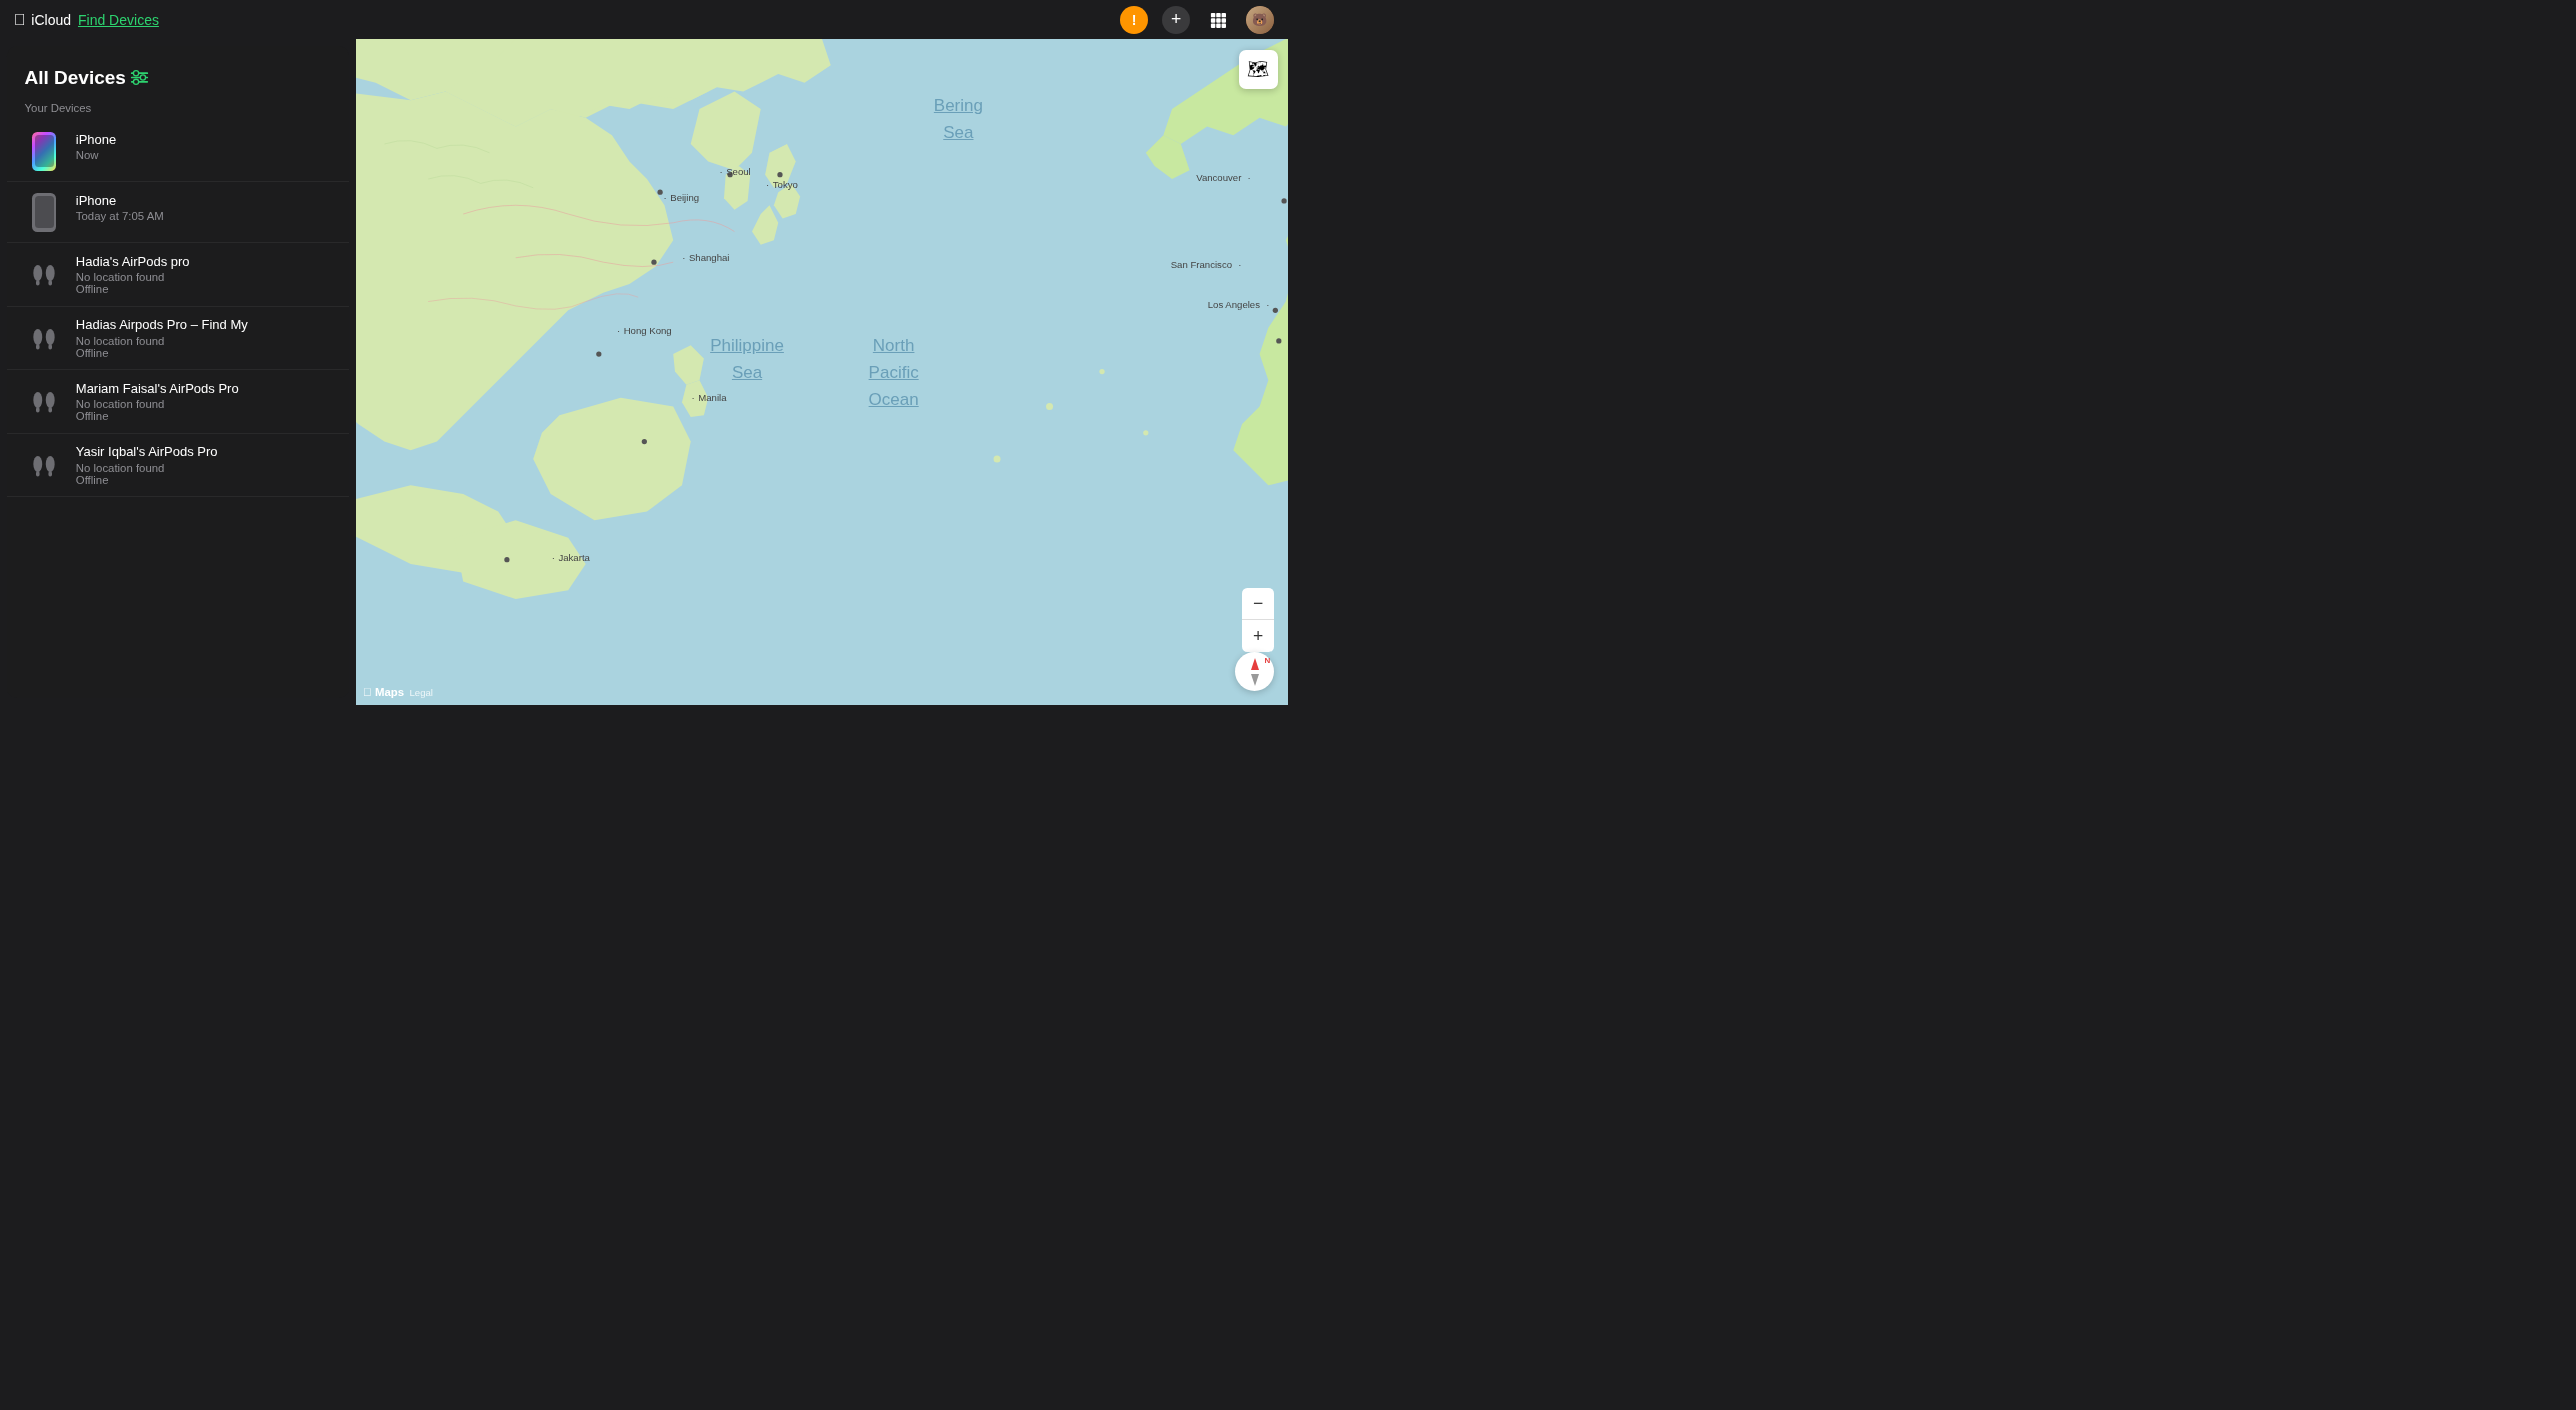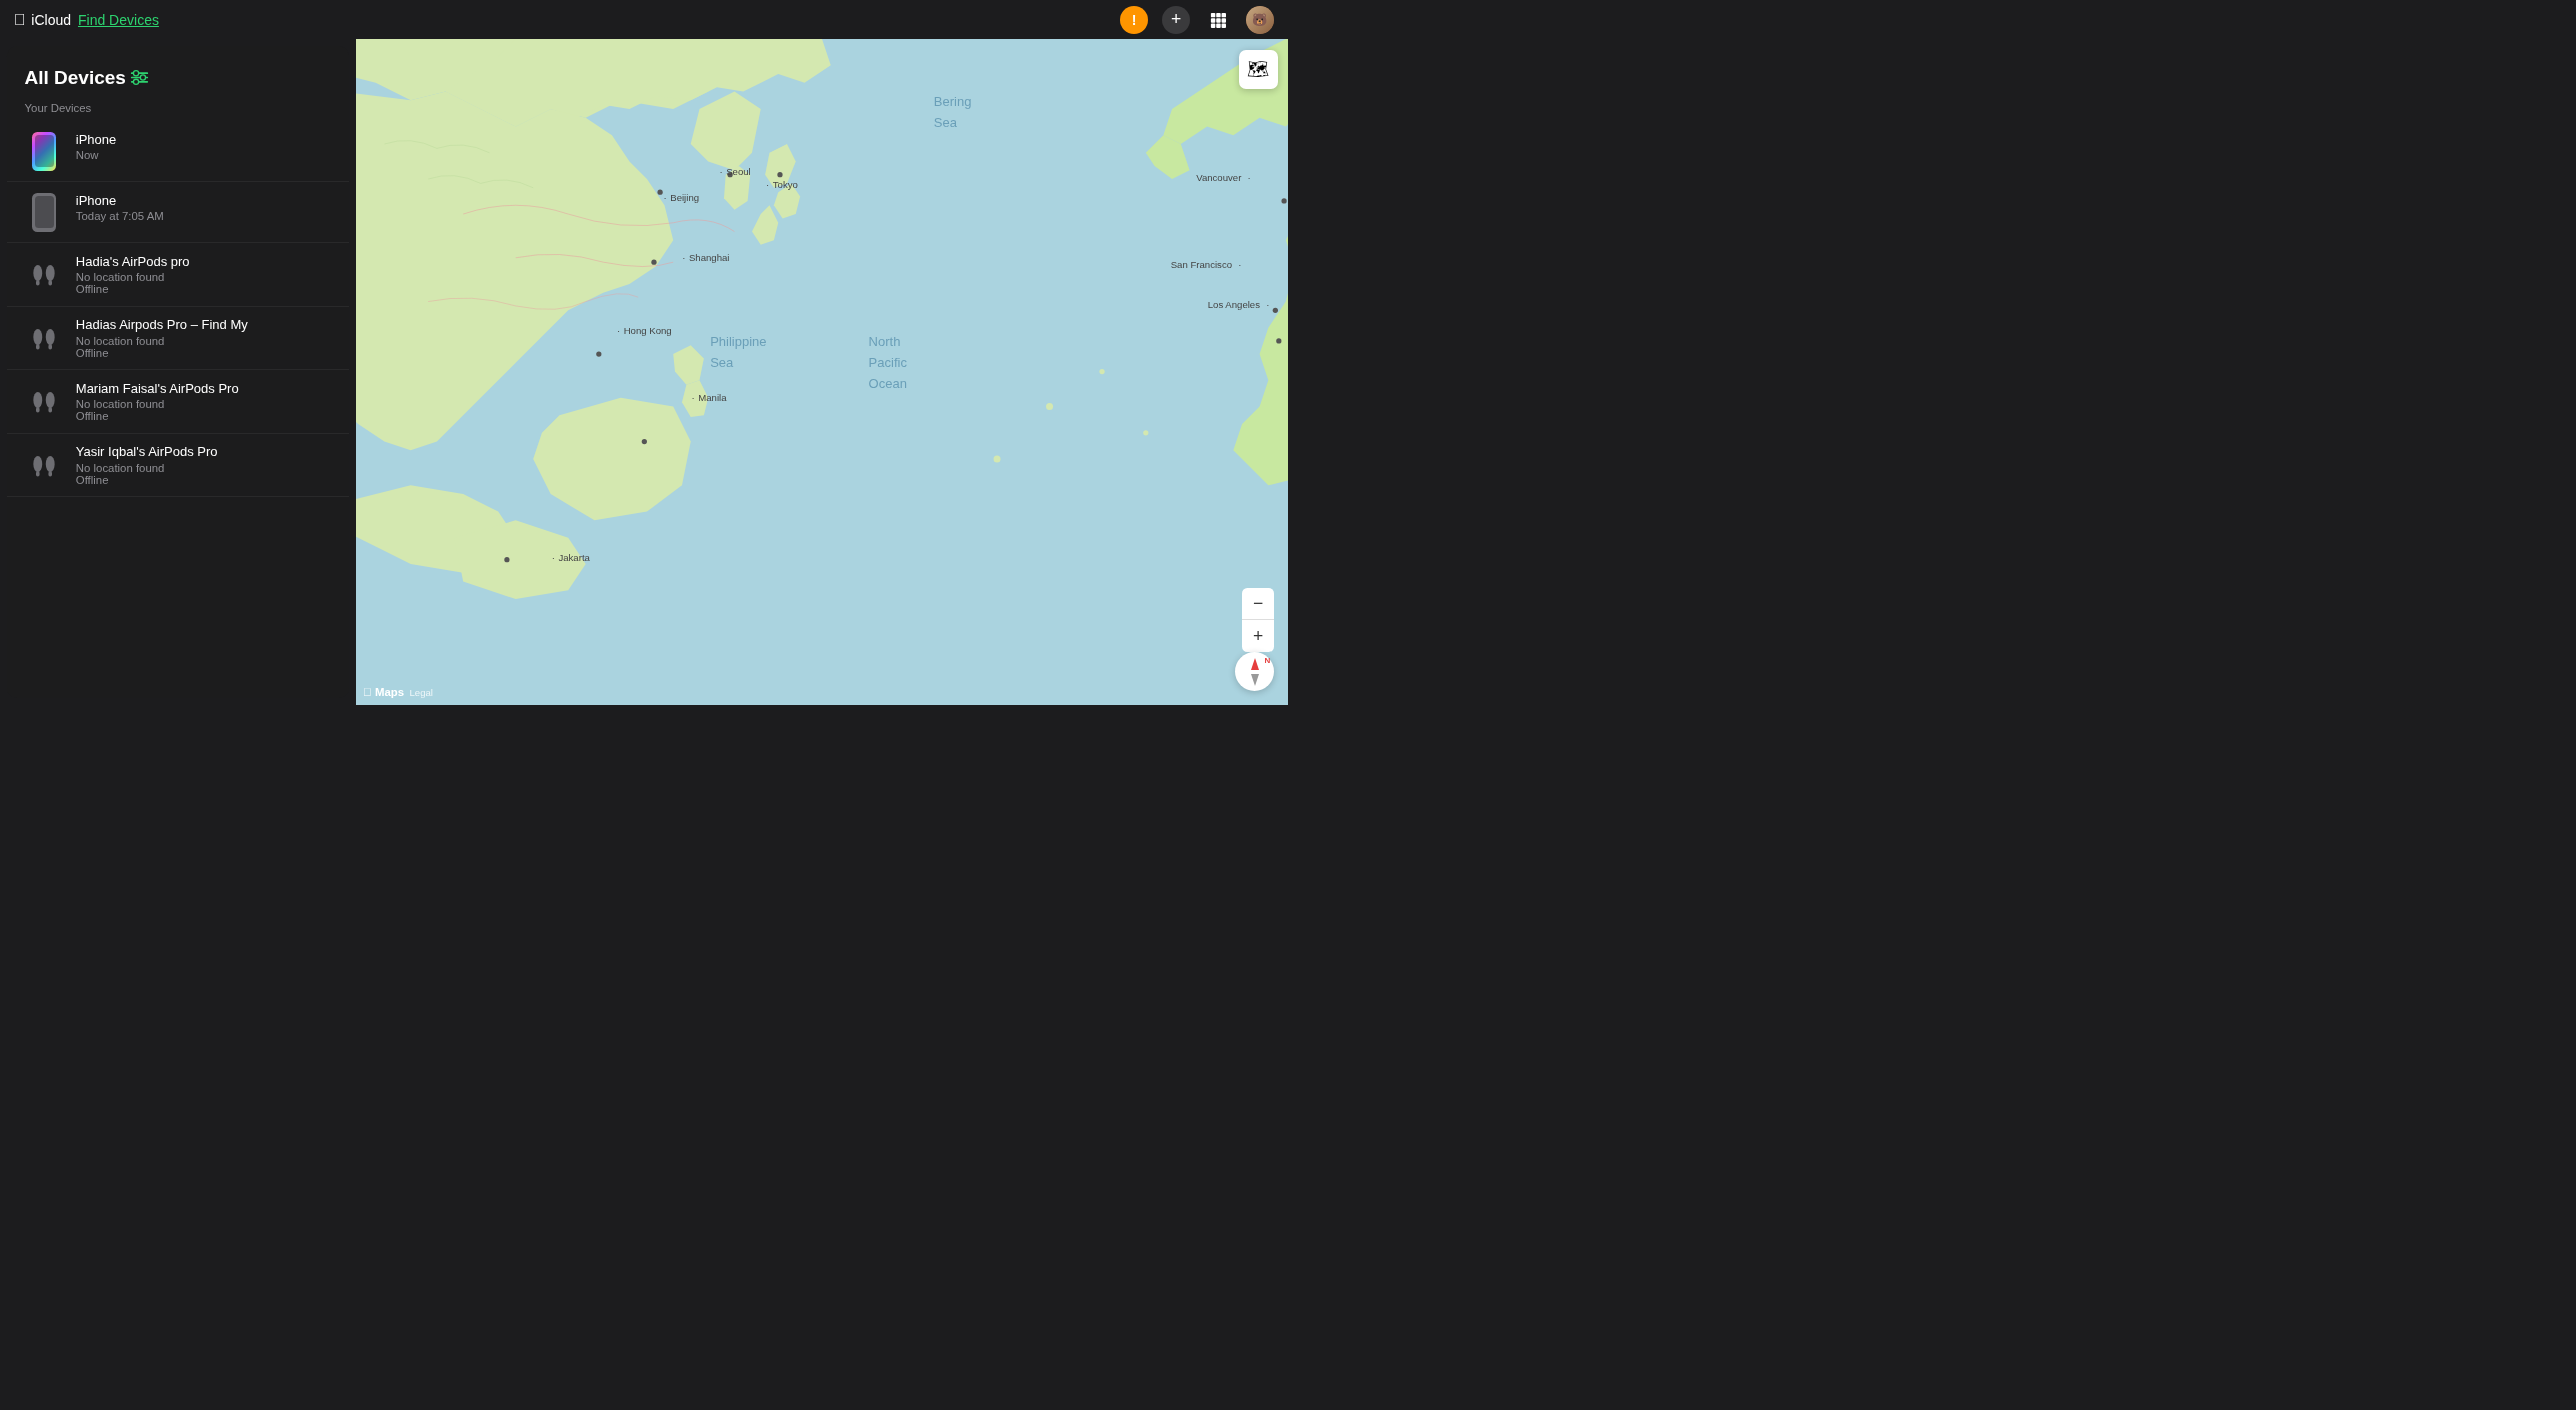--- a/index.html
+++ b/index.html
@@ -229,23 +229,24 @@
     .map-label {
       position: absolute;
       color: #5a7fa0;
       font-size: 9.6px;
       font-weight: 400;
       white-space: nowrap;
       pointer-events: none;
     }
     .map-label.ocean {
       color: #6a9fb8;
-      font-size: 13px;
-      text-align: left;
+      font-size: 17px;
+      text-align: center;
       line-height: 1.6;
+      text-decoration: underline;
     }
     .map-label.city {
       color: #444;
       font-size: 9.6px;
     }
 
     
     .map-type-btn {
       position: absolute;
       top: 10.5px;

